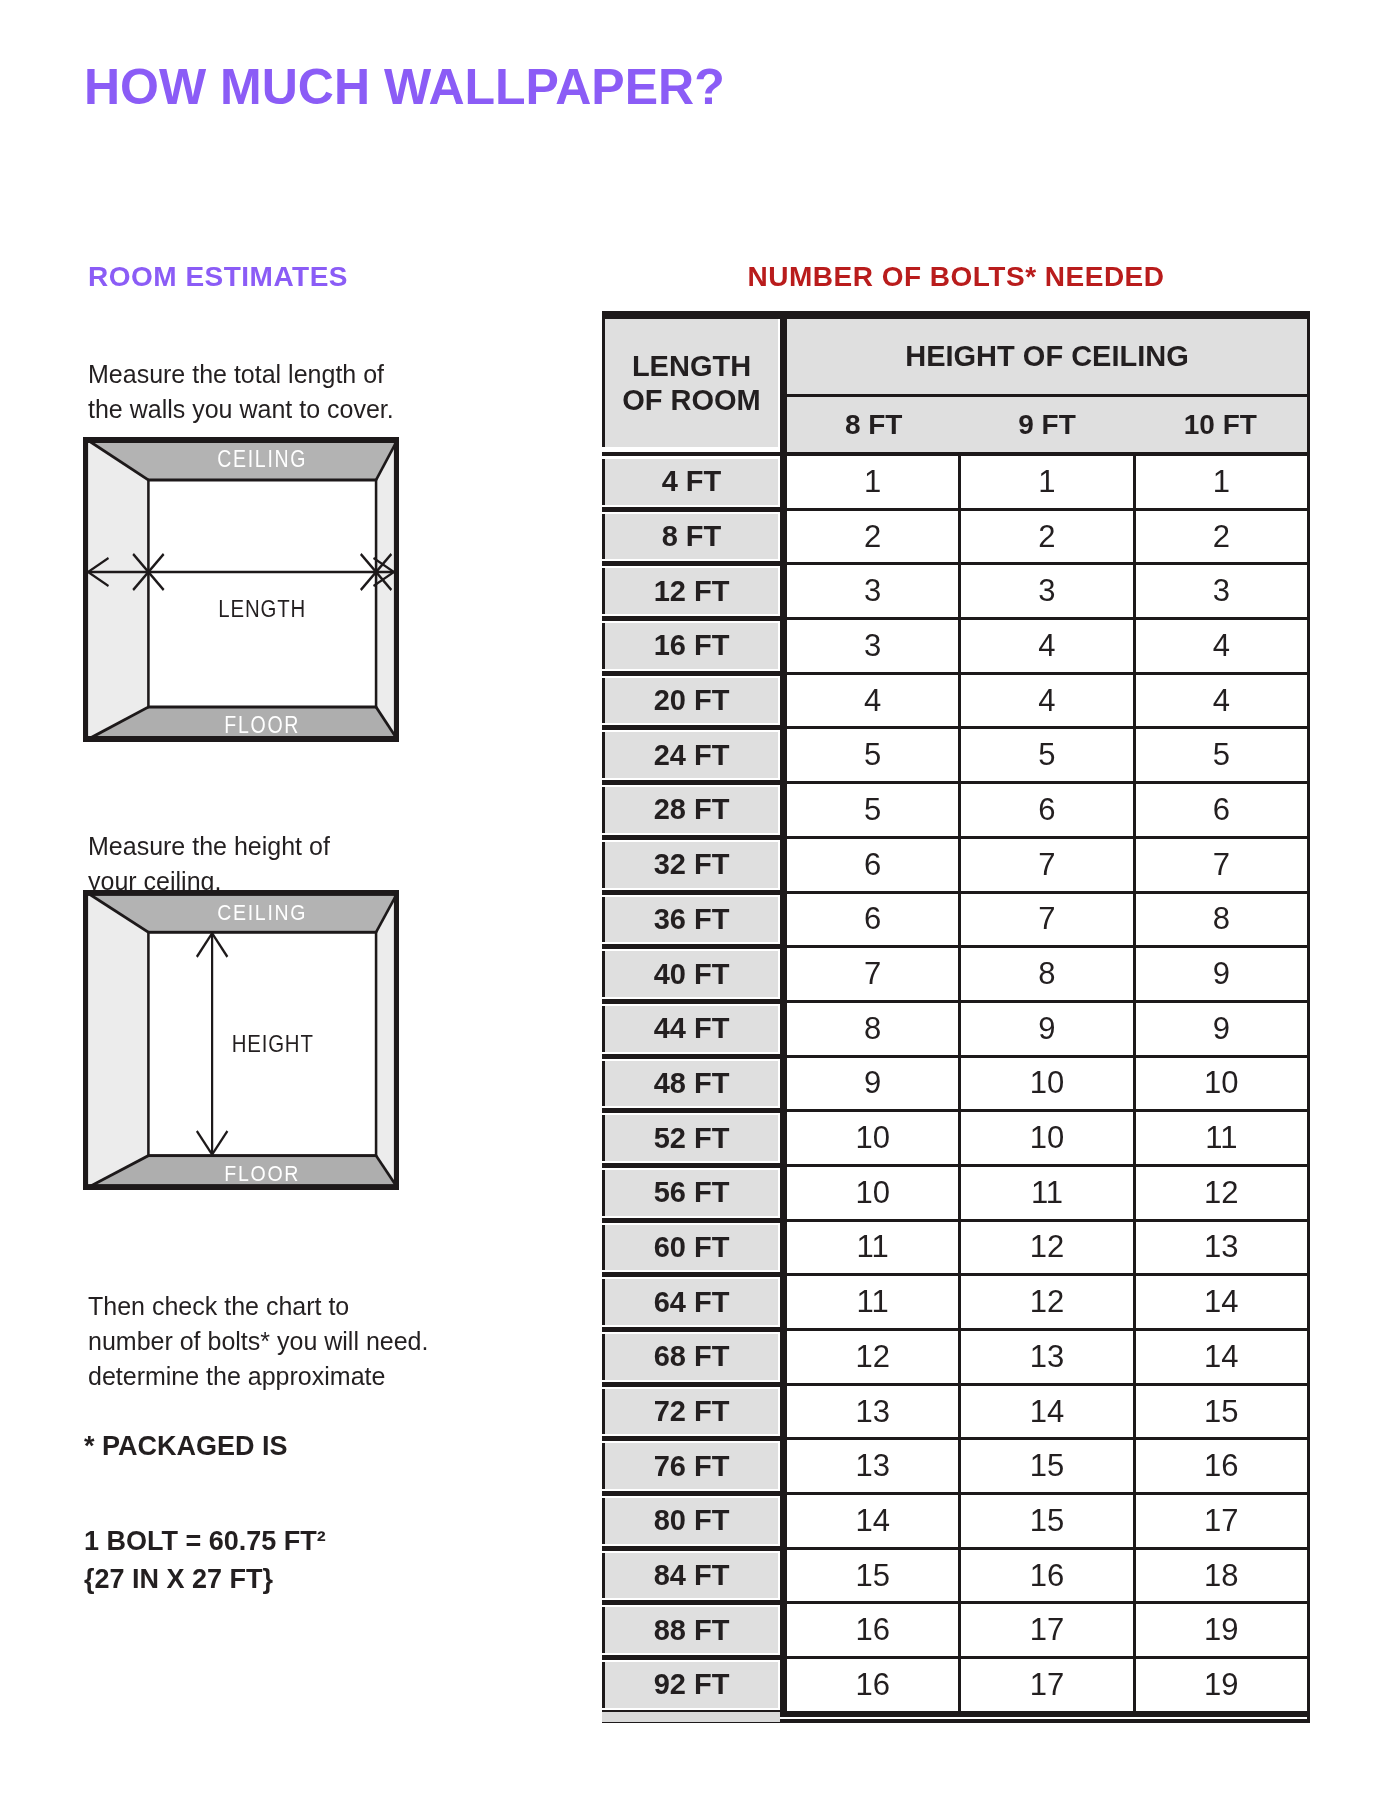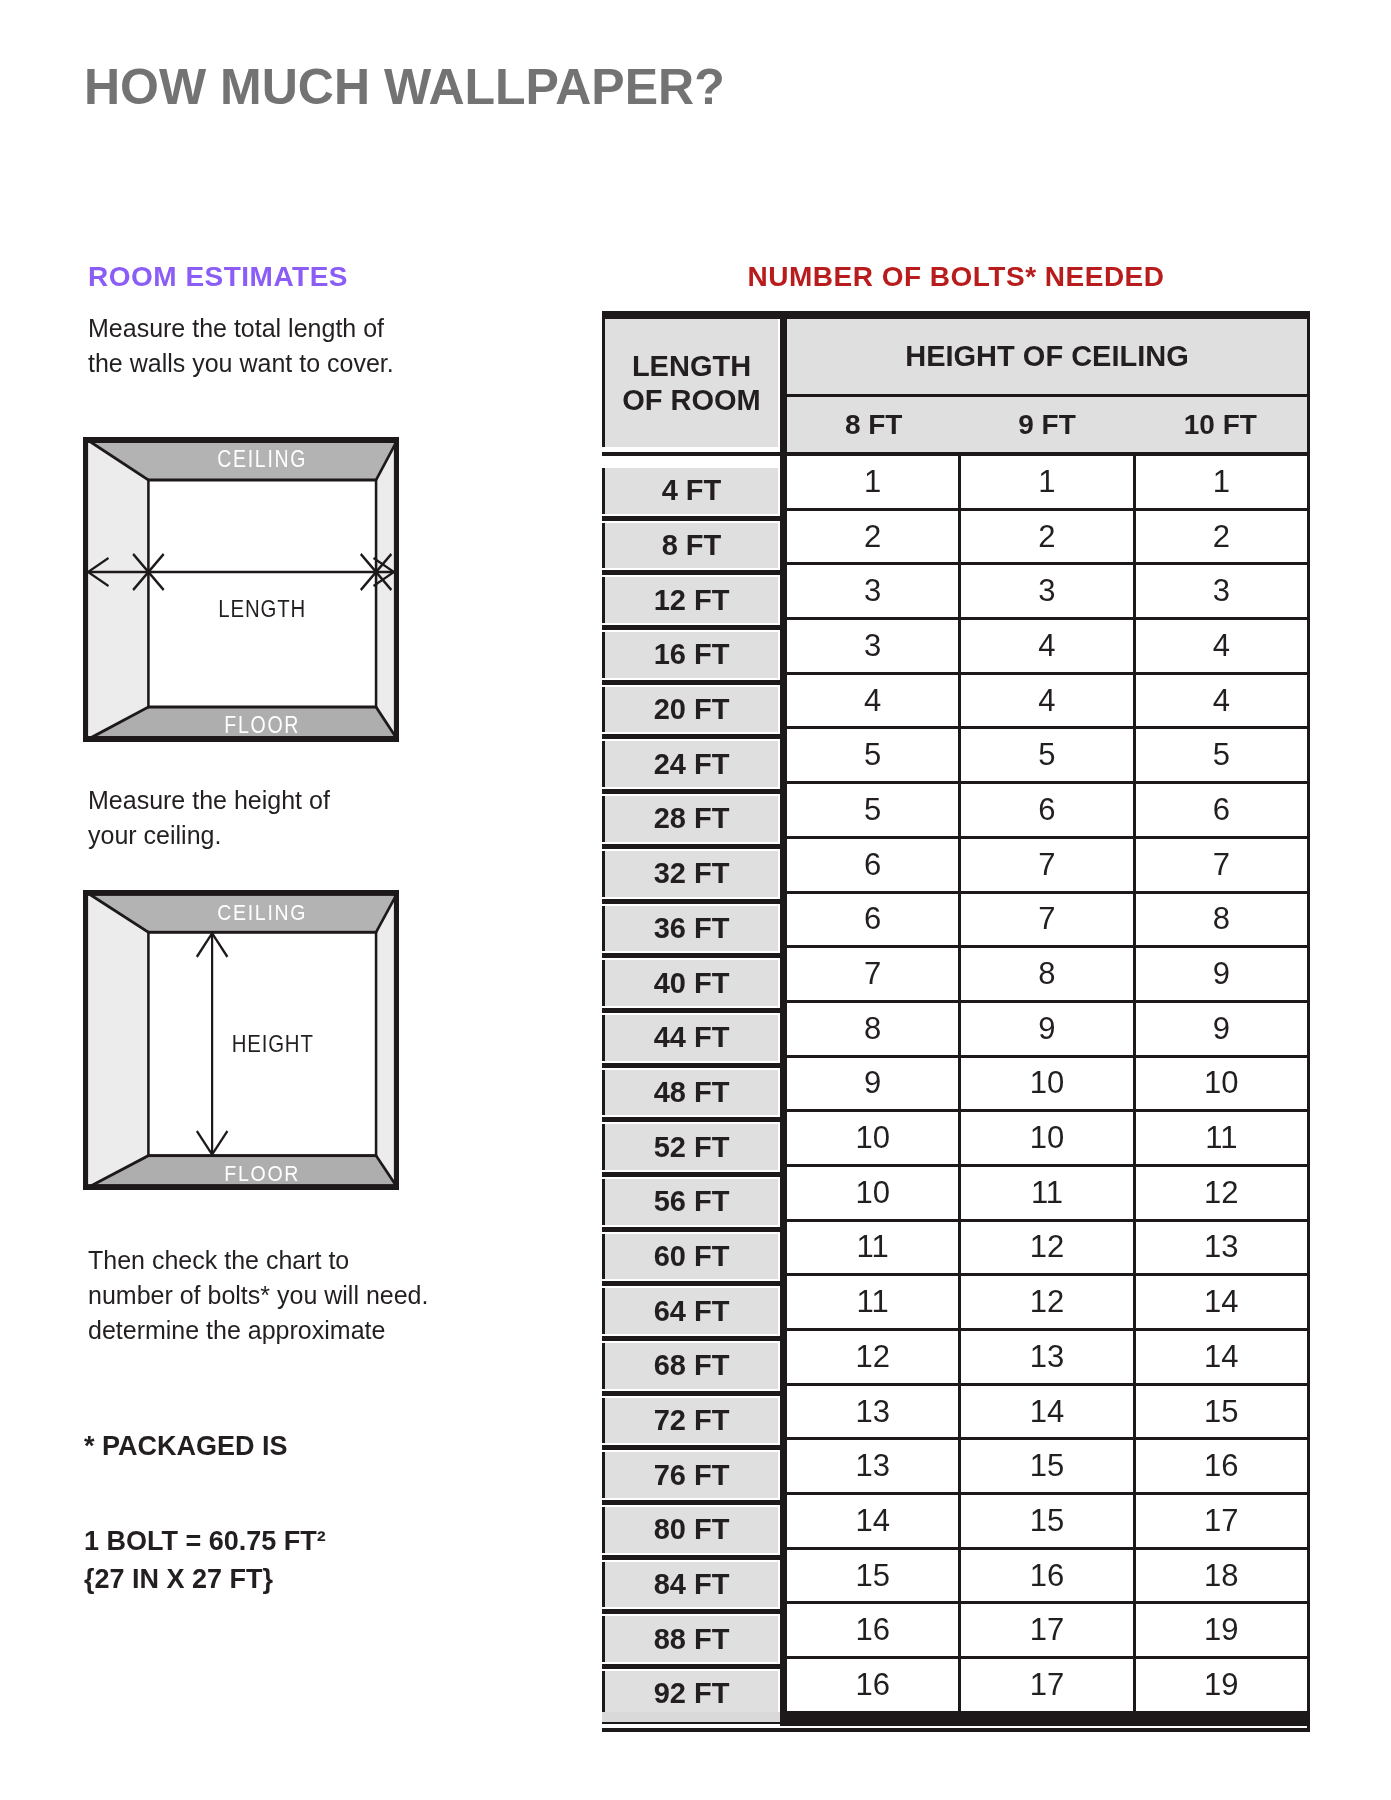--- a/index.html
+++ b/index.html
@@ -6,21 +6,21 @@
   .page{position:relative;width:1391px;height:1800px;background:#ffffff;overflow:hidden;
         font-family:"Liberation Sans", sans-serif;color:#231F20;}
 
   .page-title{position:absolute;left:84px;top:60px;font-size:50px;font-weight:bold;
               letter-spacing:0px;line-height:1.1;}
 
   .section-heading{position:absolute;font-size:28px;font-weight:bold;letter-spacing:0.5px;}
   .h-left{left:88px;top:261px;}
   .h-table{left:602px;top:261px;width:708px;text-align:center;}
 
-  .body-text{position:absolute;left:88px;font-size:25px;line-height:35px;color:#231F20;}
+  .body-text{position:absolute;left:88px;font-size:25px;line-height:35px;color:#231F20;margin-top:46px;}
   .p1{top:311px;}
   .p2{top:783px;}
   .p3{top:1243px;}
 
   .footnote{position:absolute;left:84px;top:1427px;font-size:27px;font-weight:bold;line-height:38px;}
   .footnote .fn2{padding-left:22px;}
   .bolt-eq{position:absolute;left:84px;top:1522px;font-size:27px;font-weight:bold;line-height:38px;}
 
   .diagram{position:absolute;left:83px;width:316px;}
   .diag1{top:437px;height:305px;}
@@ -38,39 +38,39 @@
   .col1{width:178px;flex:0 0 178px;box-sizing:border-box;}
   .col1-header{box-sizing:border-box;height:128px;margin-right:2px;background:#DFDFDF;
                border-left:3px solid #1D191A;display:flex;flex-direction:column;align-items:center;
                justify-content:center;font-size:29px;font-weight:bold;line-height:34px;text-align:center;}
   .data-header{flex:1;background:#DFDFDF;box-sizing:border-box;}
   .hoc{height:78px;box-sizing:border-box;border-bottom:3px solid #1D191A;display:flex;
        align-items:center;justify-content:center;font-size:29px;font-weight:bold;}
   .subs{height:55px;display:flex;align-items:center;}
   .subs span{flex:1;text-align:center;font-size:28px;font-weight:bold;}
 
-  .col1-body{padding-top:12px;}
+  .col1-body{padding-top:3px;}
   .lcell{box-sizing:border-box;height:45.7px;margin-right:2px;background:#DFDFDF;
          border-left:3px solid #1D191A;display:flex;align-items:center;justify-content:center;
          font-size:29px;font-weight:bold;}
   .lsep{height:5px;margin:2px 0;background:#1D191A;}
 
   .dgrid{flex:1;background:#1D191A;display:grid;grid-template-columns:repeat(3,1fr);
          grid-auto-rows:51.7px;gap:3px;border-bottom:3px solid #1D191A;}
   .dcell{background:#ffffff;display:flex;align-items:center;justify-content:center;
          font-size:31px;color:#231F20;}
 
   .col1-tail{position:absolute;left:602px;top:1712px;width:178px;height:10px;background:#D9D9D9;}
 </style>
 </head>
 <body>
 
 <div class="page">
 
-  <div class="page-title" style="color:#737373;">HOW MUCH WALLPAPER?</div>
+  <div class="page-title" style="color:#8b5cf6;">HOW MUCH WALLPAPER?</div>
 
   <div class="section-heading h-left" style="color:#8b5cf6;">ROOM ESTIMATES</div>
 
   <div class="body-text p1">
     <div>Measure the total length of</div>
     <div>the walls you want to cover.</div>
   </div>
 
   <div class="diagram diag1">
     <svg viewBox="0 0 372 305" preserveAspectRatio="none">

